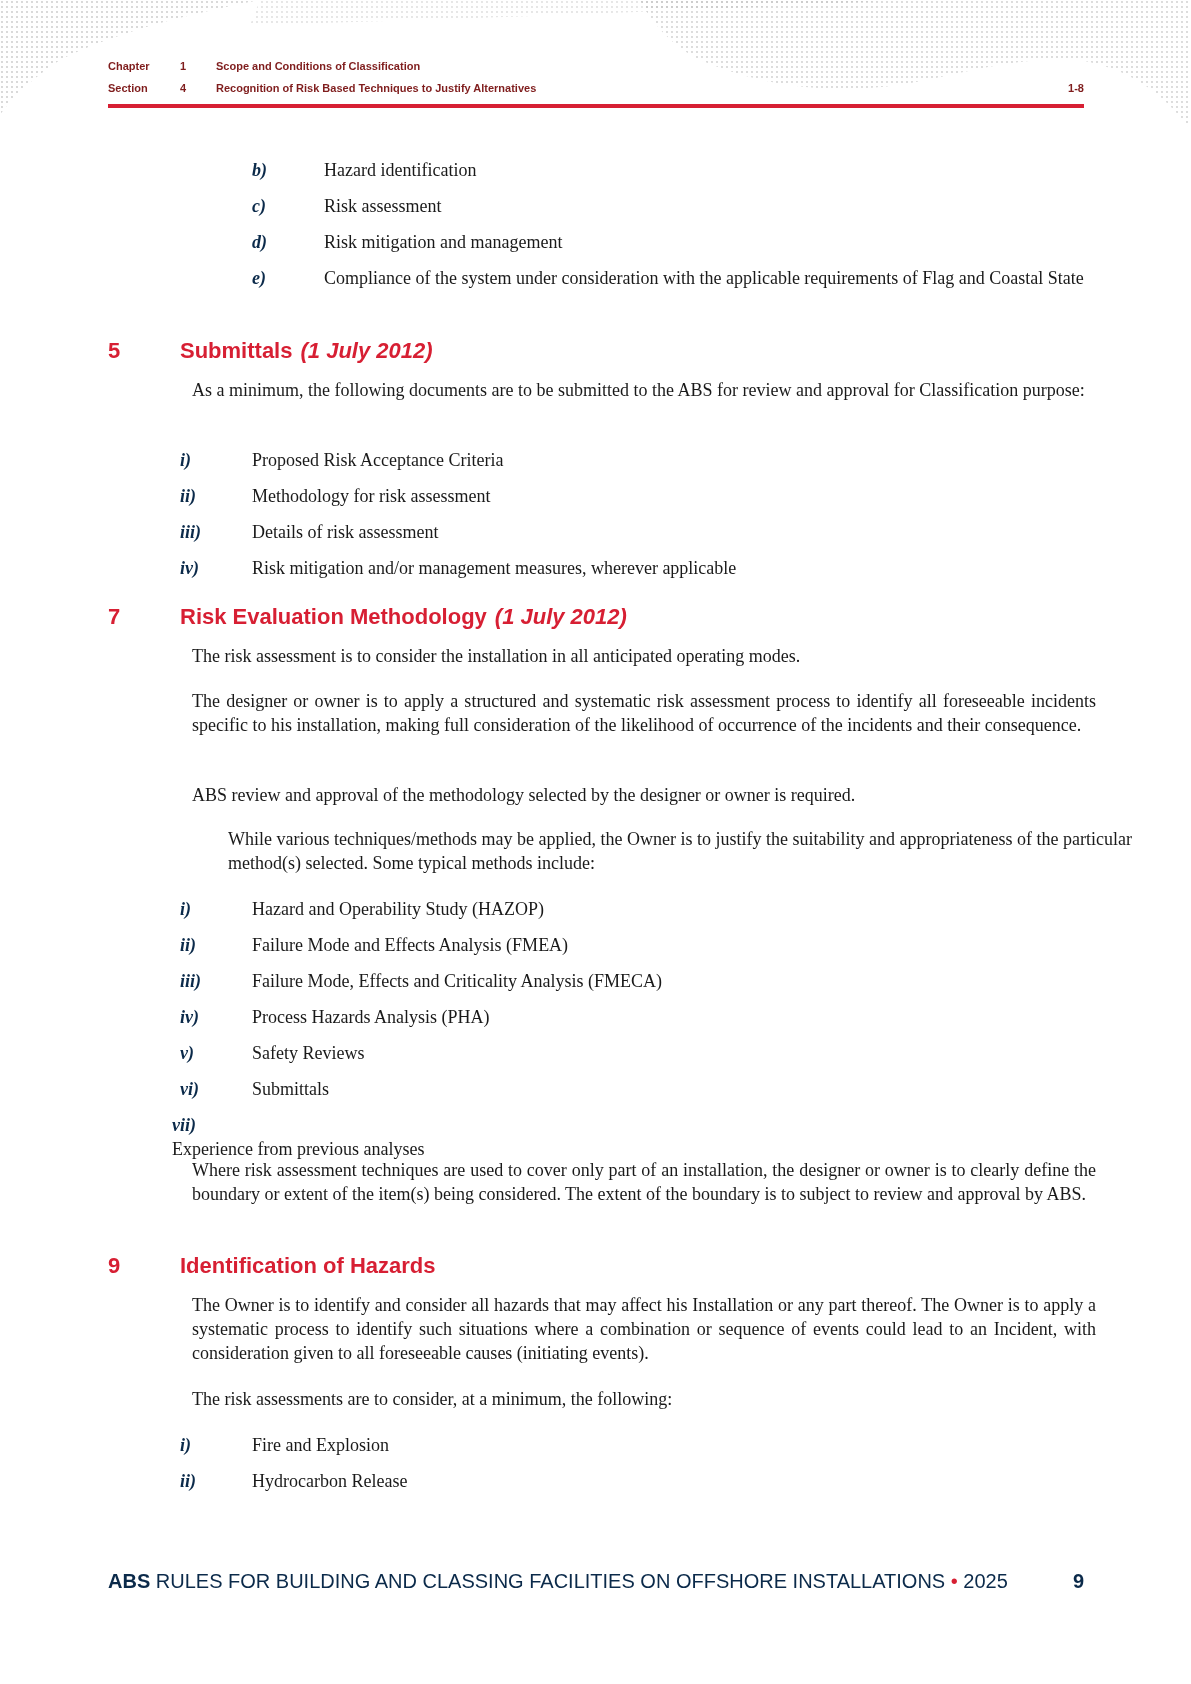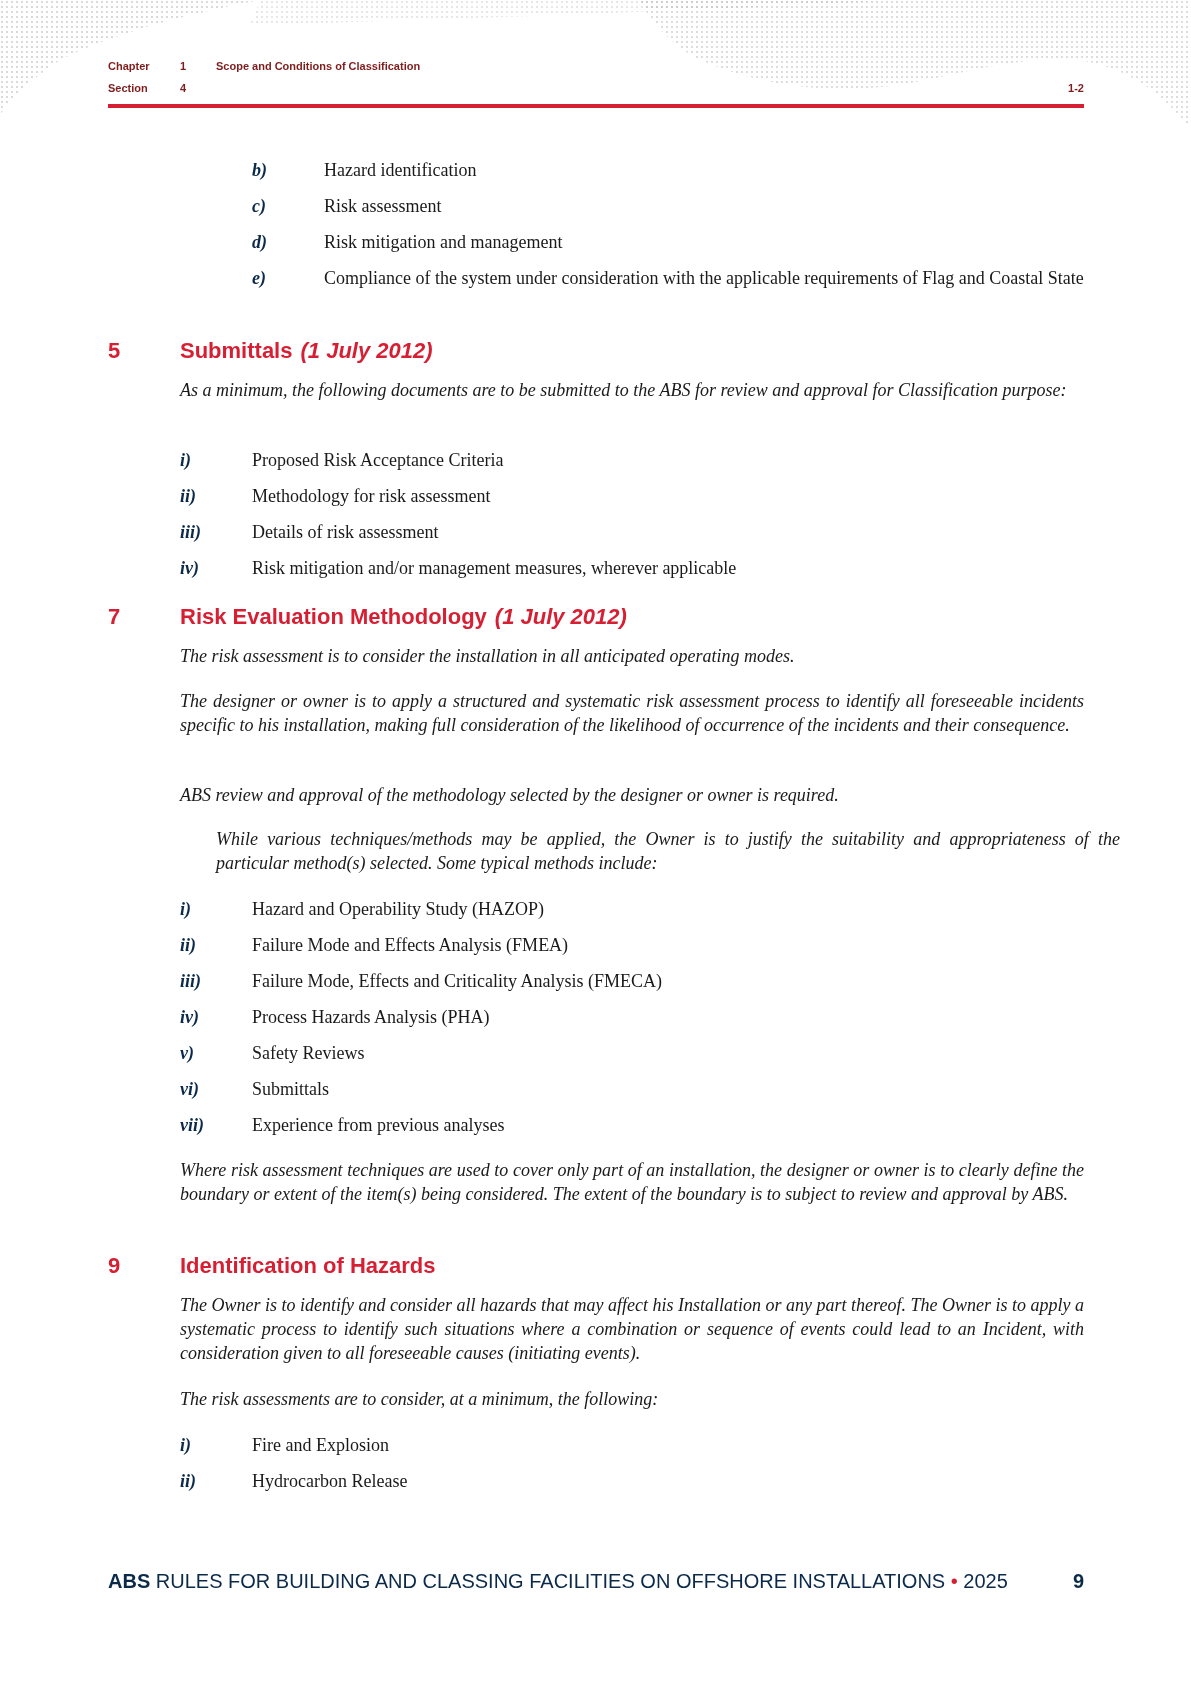--- a/index.html
+++ b/index.html
@@ -31,22 +31,22 @@
   .item {
     position: absolute; font-size: 18px; line-height: 24px;
     display: flex;
   }
   .item .mk {
     font-weight: bold; font-style: italic; color: #0b2a4a;
     flex: 0 0 auto;
   }
   .item .tx { text-align: justify; }
   .para {
-    position: absolute; left: 180px; width: 904px;
-    font-size: 18px; line-height: 24px; text-align: justify; font-style: italic;
+    position: absolute; left: 192px; width: 904px;
+    font-size: 18px; line-height: 24px; text-align: justify;
   }
   .sec {
     position: absolute; left: 108px;
     font-family: "Liberation Sans", sans-serif; font-weight: bold;
     color: #d71f33; font-size: 22px; line-height: 28px; display: flex;
   }
   .sec .n { width: 72px; }
   .sec .d { font-style: italic; margin-left: 8px; }
   .footer {
     position: absolute; left: 108px; top: 1570px; width: 976px;
@@ -72,22 +72,23 @@
 
 <div class="header">
   <div class="row">
     <span class="lbl">Chapter</span>
     <span class="num">1</span>
     <span class="ttl">Scope and Conditions of Classification</span>
   </div>
   <div class="row">
     <span class="lbl">Section</span>
     <span class="num">4</span>
+    <span class="ttl">Recognition of Risk Based Techniques to Justify Alternatives</span>
   </div>
-  <span class="pg">1-2</span>
+  <span class="pg">1-8</span>
 </div>
 <div class="header-rule"></div>
 
 <div class="content">
 
   <div class="item" style="left:252px; top:158px; width:832px;">
     <span class="mk" style="width:72px;">b)</span>
     <span class="tx">Hazard identification</span>
   </div>
   <div class="item" style="left:252px; top:194px; width:832px;">
@@ -154,21 +155,21 @@
     <span class="tx">Process Hazards Analysis (PHA)</span>
   </div>
   <div class="item" style="left:180px; top:1041px; width:904px;">
     <span class="mk" style="width:72px;">v)</span>
     <span class="tx">Safety Reviews</span>
   </div>
   <div class="item" style="left:180px; top:1077px; width:904px;">
     <span class="mk" style="width:72px;">vi)</span>
     <span class="tx">Submittals</span>
   </div>
-  <div class="item" style="left:180px; top:1113px; width:904px;">
+  <div class="item" style="left:172px; top:1113px; width:904px;flex-direction:column;">
     <span class="mk" style="width:72px;">vii)</span>
     <span class="tx">Experience from previous analyses</span>
   </div>
 
   <div class="para" style="top:1158px;">Where risk assessment techniques are used to cover only part of an installation, the designer or owner is to clearly define the boundary or extent of the item(s) being considered. The extent of the boundary is to subject to review and approval by ABS.</div>
 
   <div class="sec" style="top:1252px;">
     <span class="n">9</span>
     <span>Identification of Hazards</span>
   </div>

